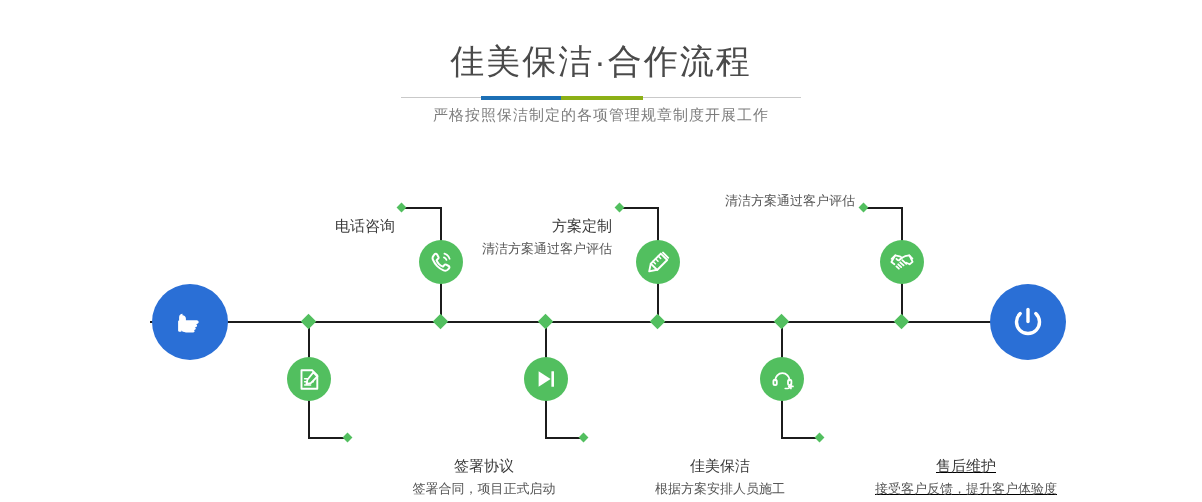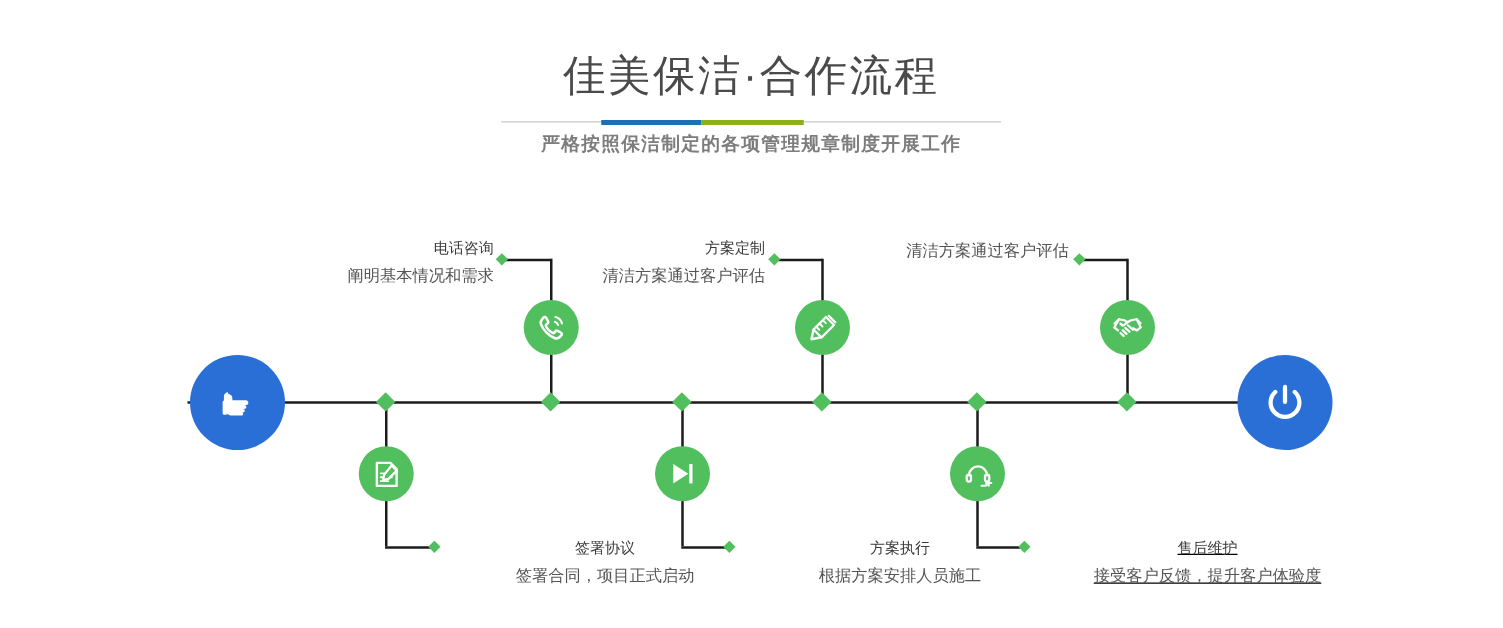--- a/index.html
+++ b/index.html
@@ -18,21 +18,21 @@
     font-size:34px;color:#4a4a4a;letter-spacing:2px;
     font-weight:400;line-height:1;
     position:absolute;left:0;top:44px;width:1202px;
   }
   .divider{position:absolute;left:401px;top:96px;width:400px;height:4px;}
   .divider .grayline{position:absolute;left:0;top:1px;width:400px;height:1px;background:#c9c9c9;}
   .divider .seg-blue{position:absolute;left:80px;top:0;width:80px;height:4px;background:#1c6fb5;}
   .divider .seg-green{position:absolute;left:160px;top:0;width:82px;height:4px;background:#8cb016;}
   .subtitle{
     position:absolute;left:0;top:106px;width:1202px;
-    font-size:15px;color:#7d7d7d;letter-spacing:1px;font-weight:bold;
+    font-size:15px;color:#7d7d7d;letter-spacing:1px;
   }
 
   
   .axis{position:absolute;left:150px;top:321px;width:902px;height:2px;background:#1c1c1c;}
 
   .endcap{
     position:absolute;border-radius:50%;
     background:#2a6fd6;
     display:flex;align-items:center;justify-content:center;
   }
@@ -52,21 +52,21 @@
   .diamond{
     position:absolute;width:11px;height:11px;background:#52bf5f;
     transform:rotate(45deg);z-index:3;
   }
   .tip{
     position:absolute;width:7px;height:7px;background:#52bf5f;
     transform:rotate(45deg);z-index:3;
   }
 
   .lbl{position:absolute;z-index:5;}
-  .lbl .h{font-size:12px;color:#3a3a3a;line-height:20px;white-space:nowrap;}
+  .lbl .h{font-size:15px;color:#3a3a3a;line-height:20px;white-space:nowrap;margin-top:28px;}
   .lbl .d{font-size:13px;color:#555555;line-height:18px;white-space:nowrap;margin-top:4px;}
   .lbl.up{text-align:right;}
   .lbl.down{text-align:center;}
 
   svg{display:block;}
 </style>
 </head>
 <body>
 
 <div class="stage">
@@ -109,21 +109,20 @@
     <span>
       <svg width="26" height="26" viewBox="0 0 26 26">
         <path fill="none" stroke="#ffffff" stroke-width="2" stroke-linecap="round" stroke-linejoin="round" d="M6.6 5.2c.9-.9 2-.6 2.5.3l1.3 2.4c.4.8.2 1.5-.5 2l-1 .8c-.3.3-.4.6-.2 1 .5 1.2 1.3 2.4 2.3 3.4 1 1 2.2 1.8 3.4 2.3.4.2.7.1 1-.2l.8-1c.5-.7 1.2-.9 2-.5l2.4 1.3c.9.5 1.2 1.6.3 2.5l-1.1 1.1c-1.1 1.1-2.7 1.4-4.2.8-2.3-.9-4.5-2.4-6.4-4.3s-3.4-4.1-4.3-6.4c-.6-1.5-.3-3.1.8-4.2z"></path>
         <path fill="none" stroke="#ffffff" stroke-width="1.7" stroke-linecap="round" d="M16.4 4.6a7.4 7.4 0 0 1 5.2 5.2"></path>
         <path fill="none" stroke="#ffffff" stroke-width="1.7" stroke-linecap="round" d="M15.9 8.4a4 4 0 0 1 2.6 2.6"></path>
       </svg>
     </span>
   </div>
   <div class="lbl up" style="left:150px;top:188px;width:245px;">
     <div class="h">电话咨询</div>
-    <div class="d">阐明基本情况和需求</div>
   </div>
 
   <div class="stem" style="left:308px;top:321px;height:116px;"></div>
   <div class="arm" style="left:308px;top:437px;width:39px;"></div>
   <div class="tip" style="left:344px;top:434px;"></div>
   <div class="diamond" style="left:303px;top:316px;"></div>
   <div class="node" style="left:287px;top:357px;">
     <span>
       <svg width="25" height="25" viewBox="0 0 25 25">
         <path fill="none" stroke="#ffffff" stroke-width="1.9" stroke-linejoin="round" d="M4.5 3.3h10.8l5 5v13.4H4.5z"></path>
@@ -162,21 +161,21 @@
   <div class="diamond" style="left:540px;top:316px;"></div>
   <div class="node" style="left:524px;top:357px;">
     <span>
       <svg width="24" height="24" viewBox="0 0 24 24">
         <path fill="#ffffff" d="M4.6 4.2l12 7.8-12 7.8z"></path>
         <rect fill="#ffffff" x="17.4" y="4.2" width="2.6" height="15.6" rx="0.4"></rect>
       </svg>
     </span>
   </div>
   <div class="lbl down" style="left:590px;top:428px;width:260px;">
-    <div class="h">方案执行</div>
+    <div class="h">佳美保洁</div>
     <div class="d">根据方案安排人员施工</div>
   </div>
 
   <div class="stem" style="left:901px;top:207px;height:115px;"></div>
   <div class="arm" style="left:864px;top:207px;width:38px;"></div>
   <div class="tip" style="left:860px;top:204px;"></div>
   <div class="diamond" style="left:896px;top:316px;"></div>
   <div class="node" style="left:880px;top:240px;">
     <span>
       <svg width="26" height="26" viewBox="0 0 26 26">

